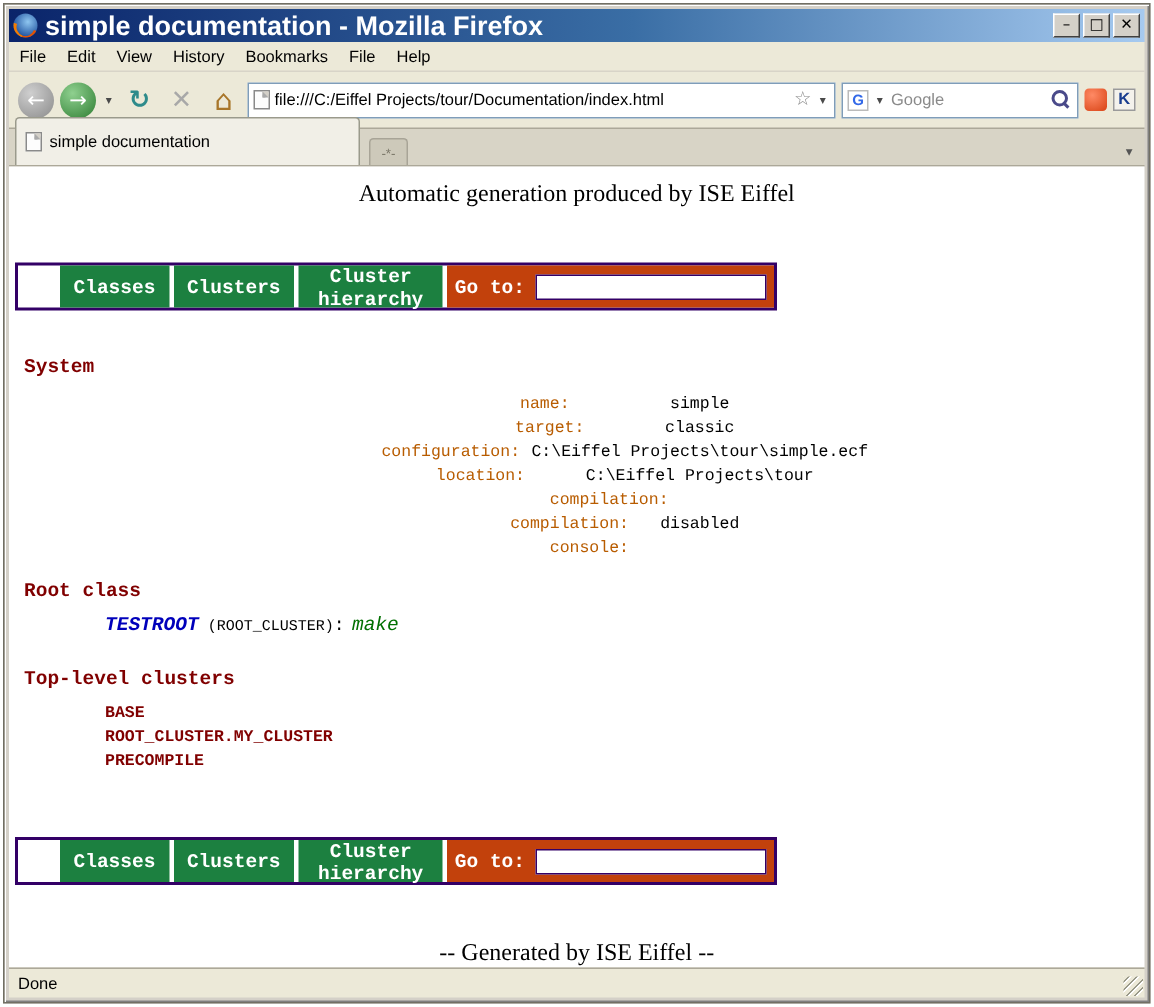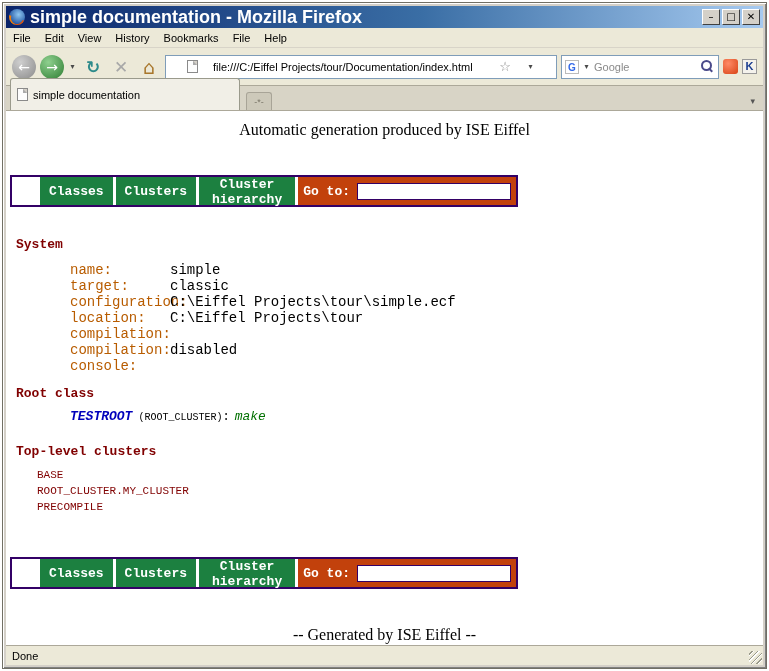--- a/index.html
+++ b/index.html
@@ -40,21 +40,21 @@
     font-family:"DejaVu Sans", sans-serif; }
   .back-circle { background:radial-gradient(circle at 35% 30%, #cfcfcf, #8a8a8a); }
   .fwd-circle  { background:radial-gradient(circle at 35% 30%, #8fd08f, #2e7d32); }
   .drop-arrow { font-size:8px; color:#4a4a4a; width:9px; text-align:center; }
   .tool-glyph { font-size:17px; width:24px; text-align:center;
     font-family:"DejaVu Sans", sans-serif; }
   .reload-glyph { color:#2e8b8b; font-weight:bold; }
   .stop-glyph { color:#a8a8a8; }
   .home-glyph { color:#a8762a; font-size:19px; }
   .url-box { flex:1; height:24px; background:#fff; border:1px solid #7f9db9;
-    display:flex; align-items:center; padding:0 21px; gap:15px; min-width:0; }
+    display:flex; align-items:center; padding:0 3px; gap:3px; min-width:0; }
   .page-icon { width:11px; height:13px; background:#fdfdfd; border:1px solid #8a8a8a;
     flex:0 0 auto; position:relative; }
   .page-icon::after { content:""; position:absolute; right:0; top:0;
     border:2px solid #d4d0c8; border-left-color:#aaa; border-bottom-color:#aaa; }
   .url-input { flex:1; border:none; outline:none; font-size:11px; min-width:0;
     font-family:"Liberation Sans", sans-serif; color:#000; }
   .star-glyph { color:#8a8a8a; font-size:13px; font-family:"DejaVu Sans", sans-serif; }
   .search-box { width:158px; height:24px; background:#fff; border:1px solid #7f9db9;
     display:flex; align-items:center; padding:0 3px; gap:3px; flex:0 0 auto; }
   .g-icon { width:14px; height:14px; border:1px solid #bbb; background:#fff;
@@ -97,31 +97,31 @@
     font-weight:bold; padding:0 9px; cursor:pointer; }
   .goto-zone { flex:1; background:#c2410c; color:#fff; display:flex; align-items:center;
     gap:7px; padding:0 5px; }
   .goto-label { font-size:13px; font-weight:bold; white-space:nowrap; }
   .goto-input { flex:1; height:17px; border:1px solid #330066; outline:none;
     font-family:"Liberation Mono", monospace; font-size:12px; }
   .section-heading { color:#800000; font-weight:bold; font-size:13px; margin-left:10px; }
   .h-system { margin-top:30px; margin-bottom:10px; }
   .h-root { margin-top:12px; margin-bottom:8px; }
   .h-clusters { margin-top:18px; margin-bottom:8px; }
-  .sys-row { display:flex; margin-left:64px; line-height:16px; font-size:14px; }
+  .sys-row { display:flex; margin-left:64px; line-height:16px; font-size:11px;justify-content:center; }
   .sys-label { width:100px; color:#b85c00; flex:0 0 auto; }
   .sys-value { color:#000; white-space:nowrap; }
   .root-line { margin-left:64px; line-height:16px; font-size:13px; }
   .root-class-link { color:#0000bb; font-style:italic; font-weight:bold;
     text-decoration:none; }
   .root-cluster-ref { color:#000; font-size:10px; margin-left:6px; }
   .root-sep { color:#000; font-size:12px; }
   .root-creation { color:#007000; font-style:italic; margin-left:5px; }
-  .cluster-item { margin-left:31px; line-height:16px; font-size:11px; color:#800000;
-    font-weight:normal; }
+  .cluster-item { margin-left:64px; line-height:16px; font-size:11px; color:#800000;
+    font-weight:bold; }
   .page-footer { margin-top:36px; text-align:center;
     font-family:"Liberation Serif", serif; font-size:16px; line-height:20px; color:#000; }
   .footer-link { color:#0000cc; text-decoration:none; }
   
   .statusbar { height:20px; background:#ece9d8; border-top:1px solid #aca899;
     display:flex; align-items:center; font-size:11px; color:#000; padding-left:6px;
     flex:0 0 auto; position:relative; }
   .grip { position:absolute; right:1px; bottom:1px; width:13px; height:13px;
     background:repeating-linear-gradient(135deg, transparent 0 2px, #9a9a8a 2px 3px,
       #ffffff 3px 4px); }

